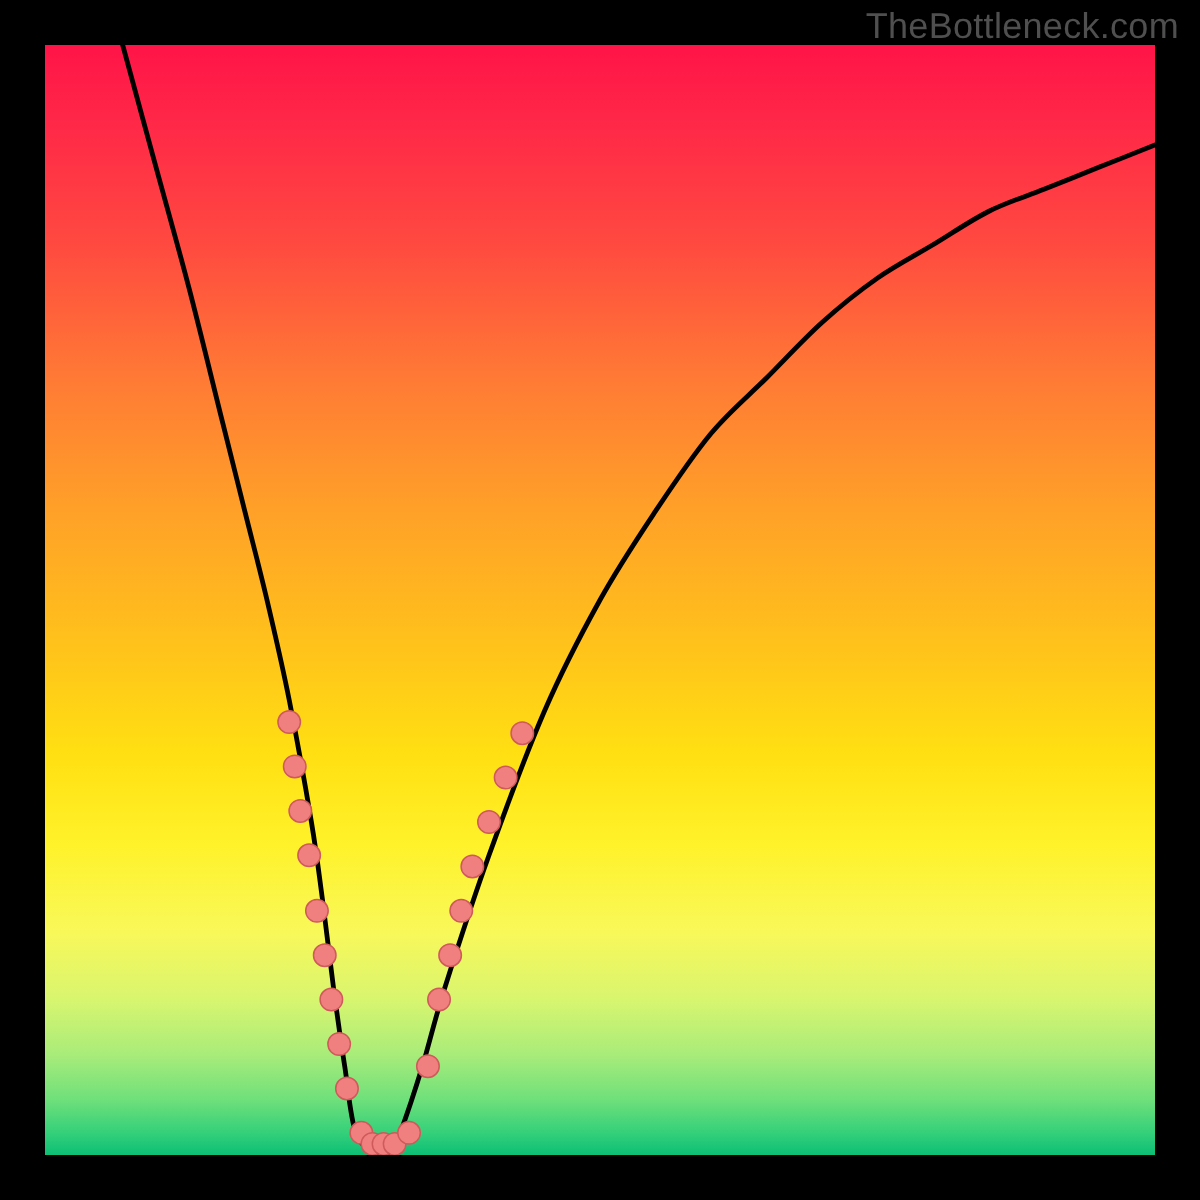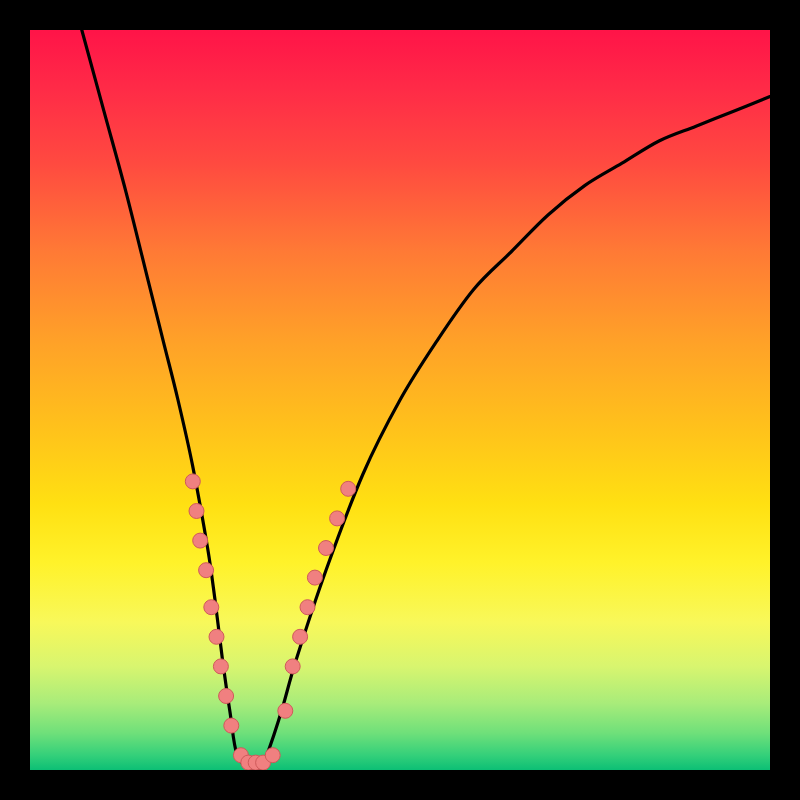--- a/index.html
+++ b/index.html
@@ -88,13 +88,14 @@
           <circle cx="262.7" cy="636.4" r="7.5" fill="#f08080" stroke="#cf5a5a" stroke-width="1"></circle>
           <circle cx="270.1" cy="606.8" r="7.5" fill="#f08080" stroke="#cf5a5a" stroke-width="1"></circle>
           <circle cx="277.5" cy="577.2" r="7.5" fill="#f08080" stroke="#cf5a5a" stroke-width="1"></circle>
           <circle cx="284.9" cy="547.6" r="7.5" fill="#f08080" stroke="#cf5a5a" stroke-width="1"></circle>
           <circle cx="296.0" cy="518.0" r="7.5" fill="#f08080" stroke="#cf5a5a" stroke-width="1"></circle>
           <circle cx="307.1" cy="488.4" r="7.5" fill="#f08080" stroke="#cf5a5a" stroke-width="1"></circle>
           <circle cx="318.2" cy="458.8" r="7.5" fill="#f08080" stroke="#cf5a5a" stroke-width="1"></circle>
         </g>
     </svg>
   </div>
+  <div class="watermark">TheBottleneck.com</div>
 </div>
 
 </body></html>

